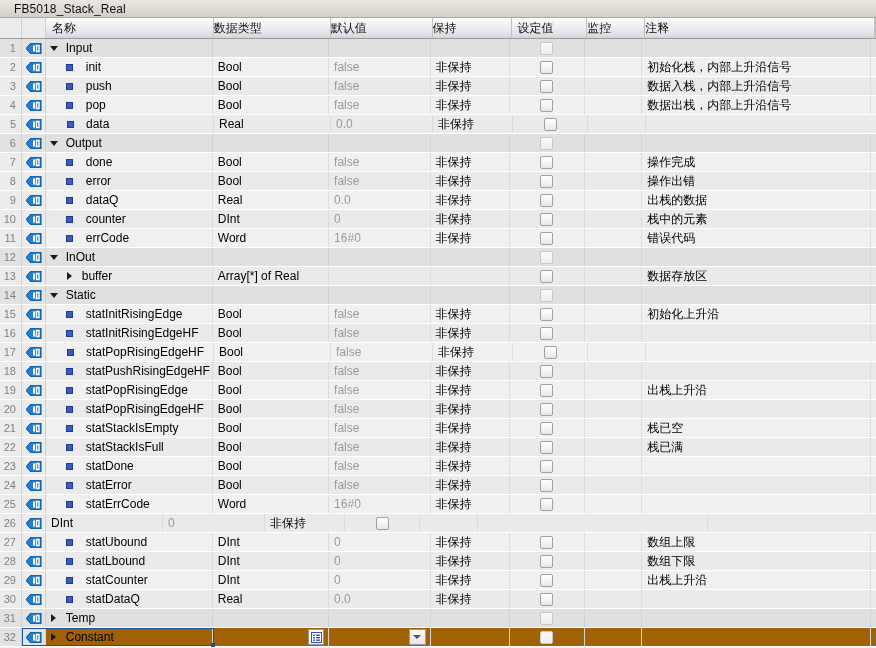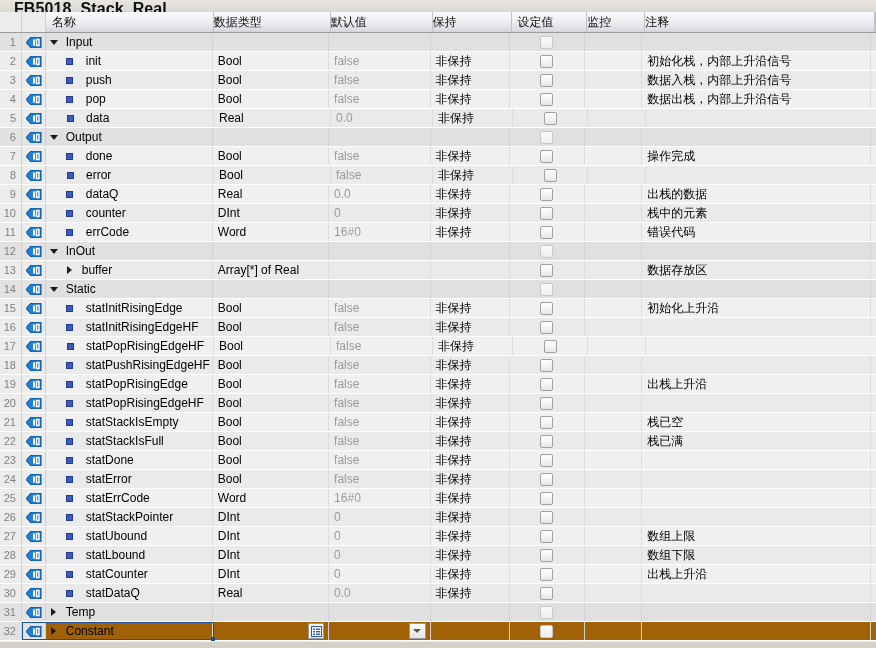--- a/index.html
+++ b/index.html
@@ -17,30 +17,30 @@
   #app { width: 876px; height: 648px; position: relative; }
 
   .titlebar {
     height: 18px;
     background: linear-gradient(to bottom,#e8e6e1 0%, #dedbd4 55%, #d2cfc8 100%);
     border-bottom: 1px solid #a9a9a0;
     display: flex; align-items: center;
     padding-left: 14px;
   }
   .titlebar .title {
-    font-weight: bold;
-    font-size: 16px;
+    font-weight: normal;
+    font-size: 12px;
     letter-spacing: .1px;
     color: #101010;
   }
 
   
   .grid {
     position: absolute;
-    top: 12px; left: 0;
+    top: 18px; left: 0;
     width: 876px;
     height: 630px;
     background: #f0f0f0;
     overflow: hidden;
   }
 
   .row {
     display: flex;
     height: 19px;
     line-height: 19px;
@@ -424,20 +424,21 @@
               <span class="nametext indent1">error</span>
             </span>
           </div>
           <div class="cell c-type"><span class="typeval">Bool</span></div>
           <div class="cell c-def"><span class="defval">false</span></div>
           <div class="cell c-ret"><span class="retval">非保持</span></div>
           <div class="cell c-set">
             <span class="chk"></span>
           </div>
           <div class="cell c-mon"></div>
+          <div class="cell c-com"><span>操作出错</span></div>
           <div class="cell filler"></div>
         </div>
         <div class="row var">
           <div class="cell c-num">9</div>
           <div class="cell c-icon">
             <svg class="tag-icon" viewBox="0 0 16 11">
   <path d="M5,0 H15 V11 H5 L0,5.5 Z" fill="#1e7fd4" stroke="#0d4f88" stroke-width="1"></path>
   <rect x="7" y="2.5" width="2" height="6" fill="#ffffff"></rect>
   <rect x="10.5" y="2.5" width="2.5" height="6" fill="none" stroke="#ffffff" stroke-width="1.4"></rect>
 </svg>
@@ -892,28 +893,20 @@
           <div class="cell filler"></div>
         </div>
         <div class="row var alt">
           <div class="cell c-num">26</div>
           <div class="cell c-icon">
             <svg class="tag-icon" viewBox="0 0 16 11">
   <path d="M5,0 H15 V11 H5 L0,5.5 Z" fill="#1e7fd4" stroke="#0d4f88" stroke-width="1"></path>
   <rect x="7" y="2.5" width="2" height="6" fill="#ffffff"></rect>
   <rect x="10.5" y="2.5" width="2.5" height="6" fill="none" stroke="#ffffff" stroke-width="1.4"></rect>
 </svg>
-          </div>
-          <div class="cell c-name">
-            <span class="namewrap">
-              <span class="twisty lvl2">
-                <span class="dot-blue"></span>
-              </span>
-              <span class="nametext indent1">statStackPointer</span>
-            </span>
           </div>
           <div class="cell c-type"><span class="typeval">DInt</span></div>
           <div class="cell c-def"><span class="defval">0</span></div>
           <div class="cell c-ret"><span class="retval">非保持</span></div>
           <div class="cell c-set">
             <span class="chk"></span>
           </div>
           <div class="cell c-mon"></div>
           <div class="cell c-com"><span></span></div>
           <div class="cell filler"></div>

